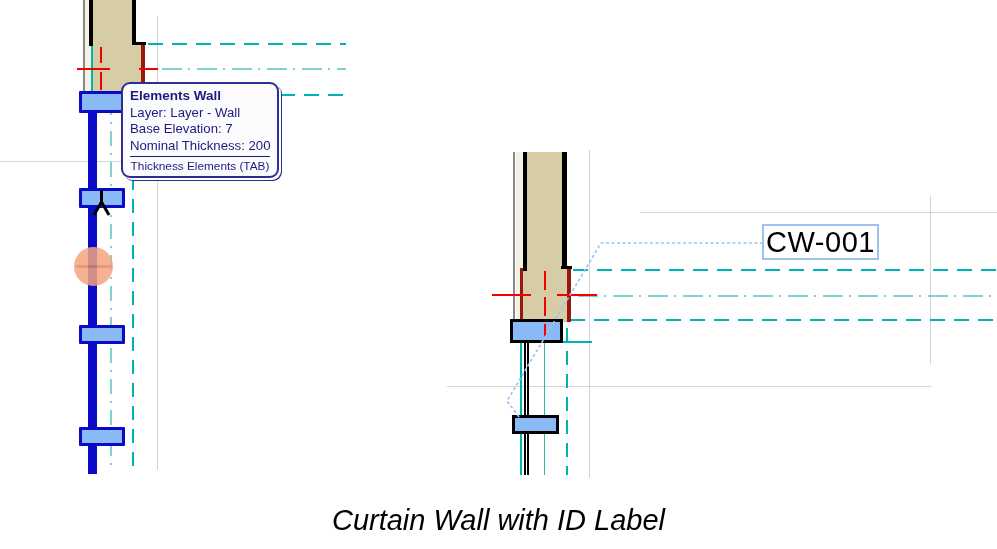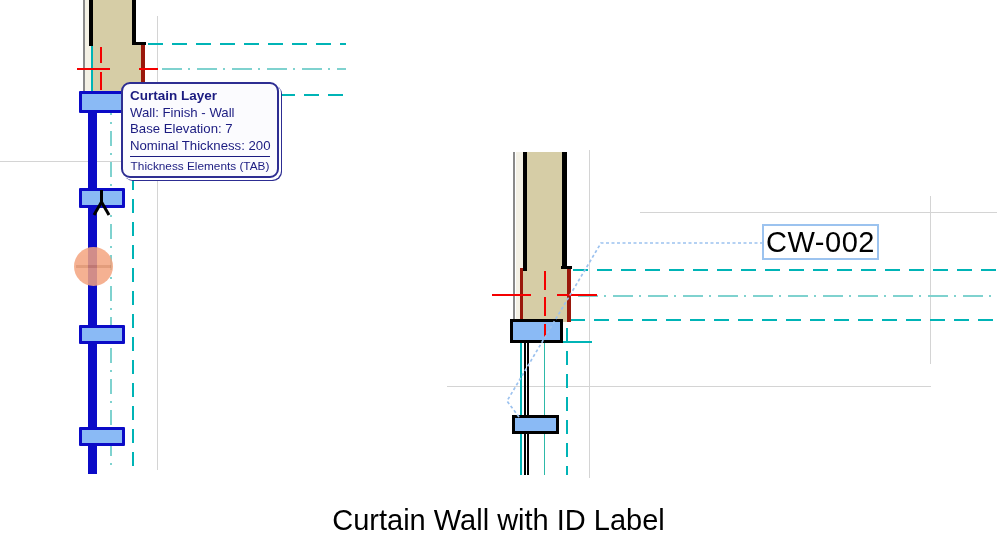--- a/index.html
+++ b/index.html
@@ -42,21 +42,21 @@
   .id-label{
     left:762px;top:224px;width:117px;height:36px;box-sizing:border-box;
     border:2px solid var(--label-border);display:flex;align-items:center;justify-content:center;
     font-size:29px;color:var(--ink);letter-spacing:0.5px;background:#fff;z-index:20;
   }
   
   .click-dot{left:74px;top:247px;width:39px;height:39px;border-radius:50%;
     background:var(--orange);opacity:0.85;z-index:15;}
   .click-dot-line{position:absolute;left:2px;right:2px;top:18px;height:2.5px;
     background:#dd8a64;opacity:0.9;}
-  .caption{left:0;right:0;top:504px;text-align:center;
+  .caption{left:0;right:0;top:504px;text-align:center;font-style:italic;
     font-size:29px;color:var(--ink);z-index:5;}
 </style>
 </head>
 <body>
 
 <div class="stage">
 
   <div class="abs gray-d" style="left:83px;top:0;width:1.5px;height:93px;"></div>
   <div class="abs gray-l" style="left:156.5px;top:16px;width:1.4px;height:454px;"></div>
   <div class="abs gray-l" style="left:0;top:161px;width:122px;height:1.4px;"></div>
@@ -121,30 +121,30 @@
 
   <div class="abs mullion-black" style="left:510px;top:319px;width:53px;height:24px;z-index:7;"></div>
   <div class="abs red" style="left:544px;top:324px;width:2px;height:13px;z-index:8;"></div>
   <div class="abs mullion-black" style="left:512px;top:415px;width:47px;height:19px;z-index:7;"></div>
 
   <svg class="abs" style="left:500px;top:230px;z-index:12;" width="380" height="200" viewBox="0 0 380 200">
     <polyline points="263,13 101,13 7,171 19,187" fill="none" style="stroke:var(--leader-blue);stroke-width:1.7;stroke-dasharray:3 2.5;"></polyline>
   </svg>
 
   <div class="abs id-label">
-    <span>CW-002</span>
+    <span>CW-001</span>
   </div>
 
   <div class="abs click-dot">
     <div class="click-dot-line"></div>
   </div>
 
   <div class="abs tooltip">
-    <div class="tt-title">Curtain Layer</div>
-    <div>Wall: Finish - Wall</div>
+    <div class="tt-title">Elements Wall</div>
+    <div>Layer: Layer - Wall</div>
     <div>Base Elevation: 7</div>
     <div>Nominal Thickness: 200</div>
     <div class="tt-footer">Thickness Elements (TAB)</div>
   </div>
 
   <svg class="abs" style="left:88px;top:186px;z-index:40;" width="27" height="31" viewBox="0 0 27 31">
     <line x1="13.5" y1="17" x2="13.5" y2="4" style="stroke:var(--ink);stroke-width:3;"></line>
     <line x1="13.5" y1="16" x2="6" y2="29" style="stroke:var(--ink);stroke-width:3;"></line>
     <line x1="13.5" y1="16" x2="21" y2="29" style="stroke:var(--ink);stroke-width:3;"></line>
   </svg>

